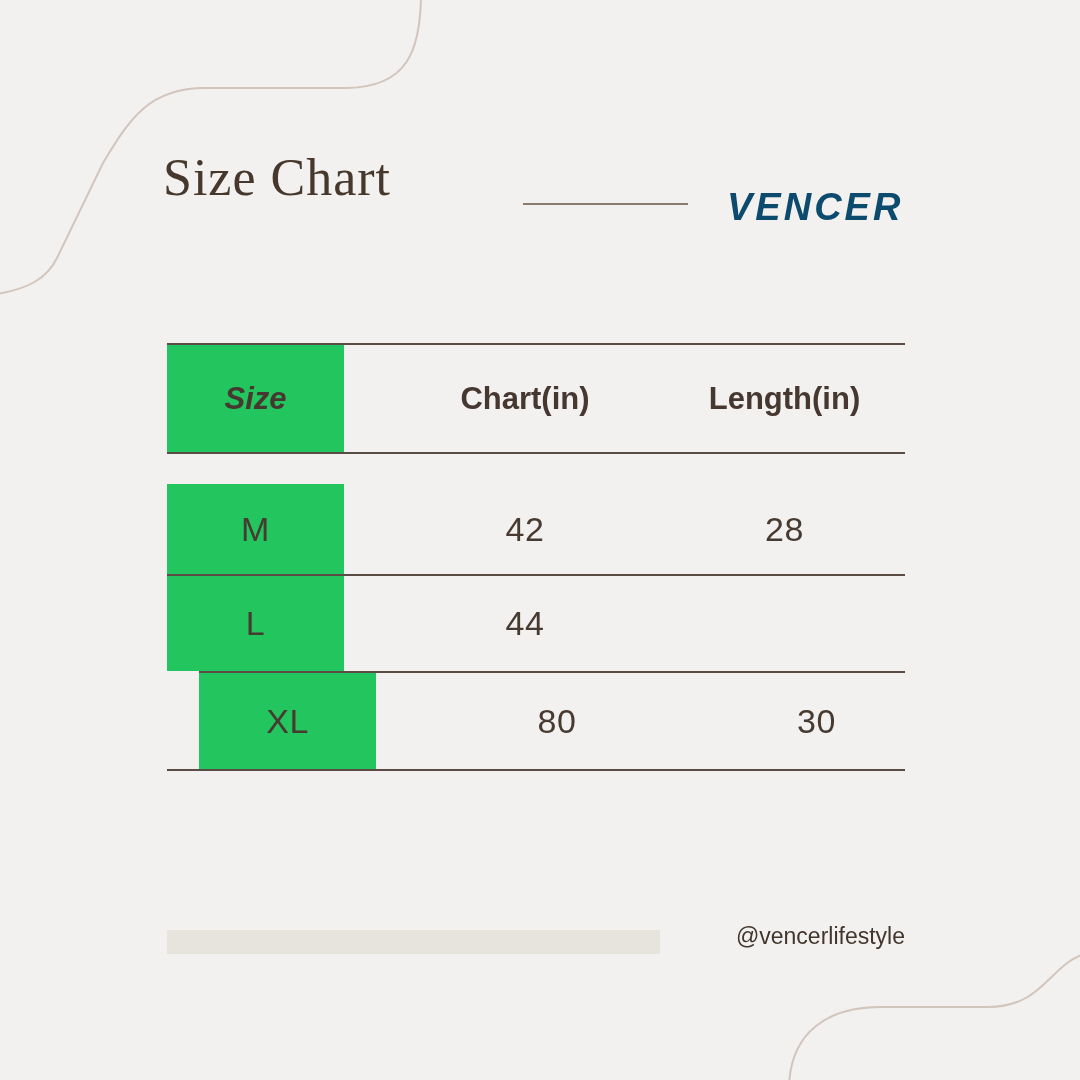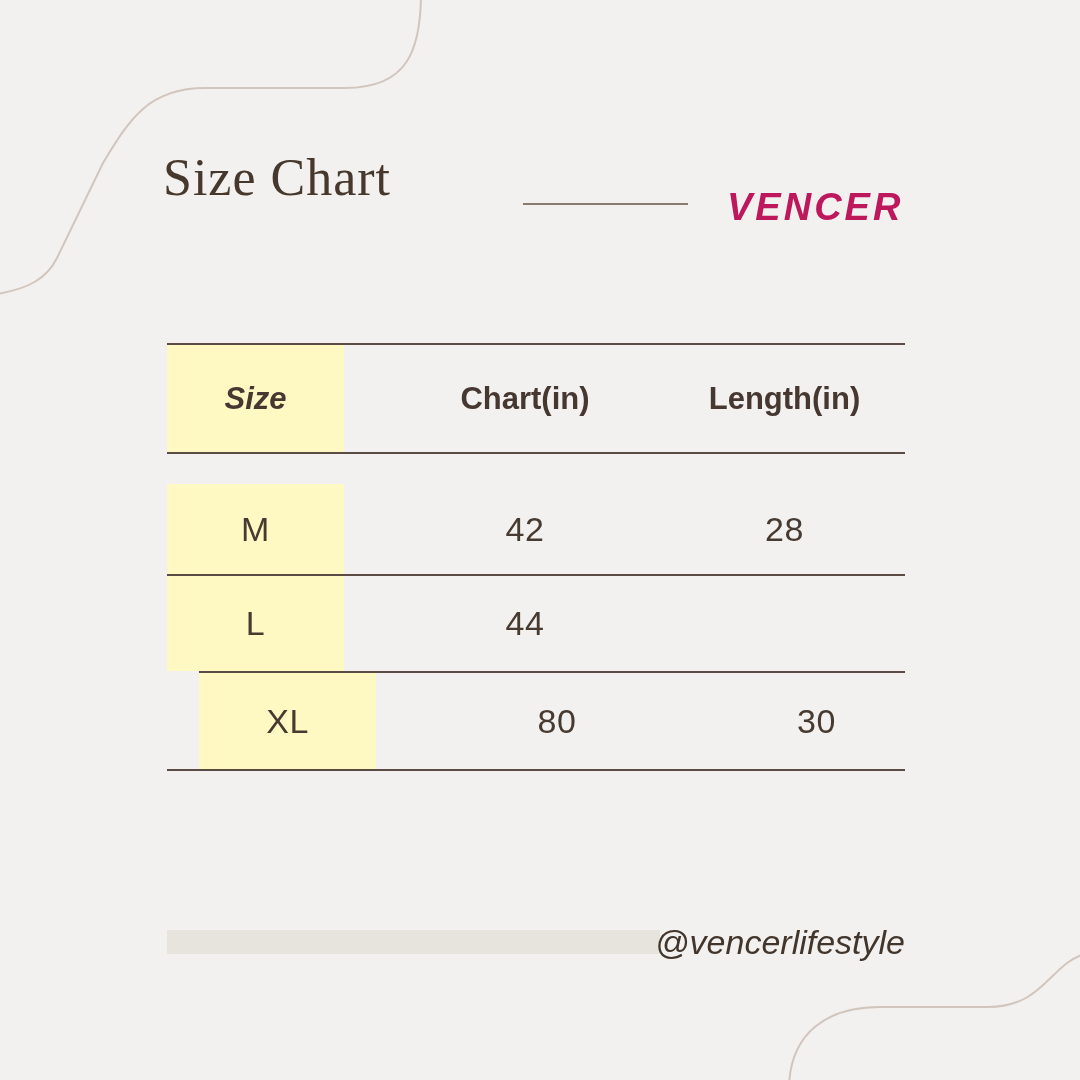--- a/index.html
+++ b/index.html
@@ -20,54 +20,54 @@
     font-size:52px;line-height:1;font-weight:400;
     letter-spacing:1px;color:#46382c;white-space:nowrap;
   }
   .title-divider{
     position:absolute;left:523px;top:203px;
     width:165px;height:2px;background:#8a7a6f;
   }
   .brand{
     position:absolute;left:727px;top:188px;
     font-size:38px;line-height:1;font-style:italic;font-weight:700;
-    letter-spacing:3px;color:#be185d;white-space:nowrap;
+    letter-spacing:3px;color:#0c4a6e;white-space:nowrap;
   }
 
   
   .size-table{
     position:absolute;left:167px;top:343px;width:738px;
     border-bottom:2px solid #5a4c44;
   }
   .t-row{
     display:flex;align-items:center;
     border-top:2px solid #5a4c44;
     box-sizing:border-box;
   }
   .t-row.header{height:109px;}
   .t-row.r0{height:122px;padding-top:30px;}
   .t-row.r1{height:97px;}
   .t-row.r2{height:98px;margin-left:32px;}
   .cell{text-align:center;box-sizing:border-box;}
   .c1{width:177px;align-self:stretch;display:flex;align-items:center;justify-content:center;}
   .c2{width:362px;}
   .c3{width:157px;}
-  .shade{background:#fef9c3;}
+  .shade{background:#22c55e;}
   .t-row.header .cell{font-size:31px;font-weight:700;color:#463831;}
   .t-row.header .c1{font-style:italic;}
   .t-row .data{font-size:34px;font-weight:400;letter-spacing:0.5px;color:#473a31;}
 
   
   .footer-bar{
     position:absolute;left:167px;top:930px;
     width:493px;height:24px;background:#e7e4de;
   }
   .handle{
     position:absolute;right:175px;top:924px;
-    font-size:34px;font-style:italic;line-height:1.1;
+    font-size:23px;line-height:1.1;
     color:#42352b;white-space:nowrap;
   }
 </style>
 </head>
 <body>
 
 <div class="canvas">
 
   <svg class="deco-svg" width="1080" height="1080" viewBox="0 0 1080 1080" fill="none">
     <path d="M 421 -8 C 421 50, 408 88, 345 88 L 205 88 C 148 88, 129 120, 103 163 L 57 258 C 47 278, 30 289, -8 295" stroke="#d2c5bd" stroke-width="2" fill="none"></path>

